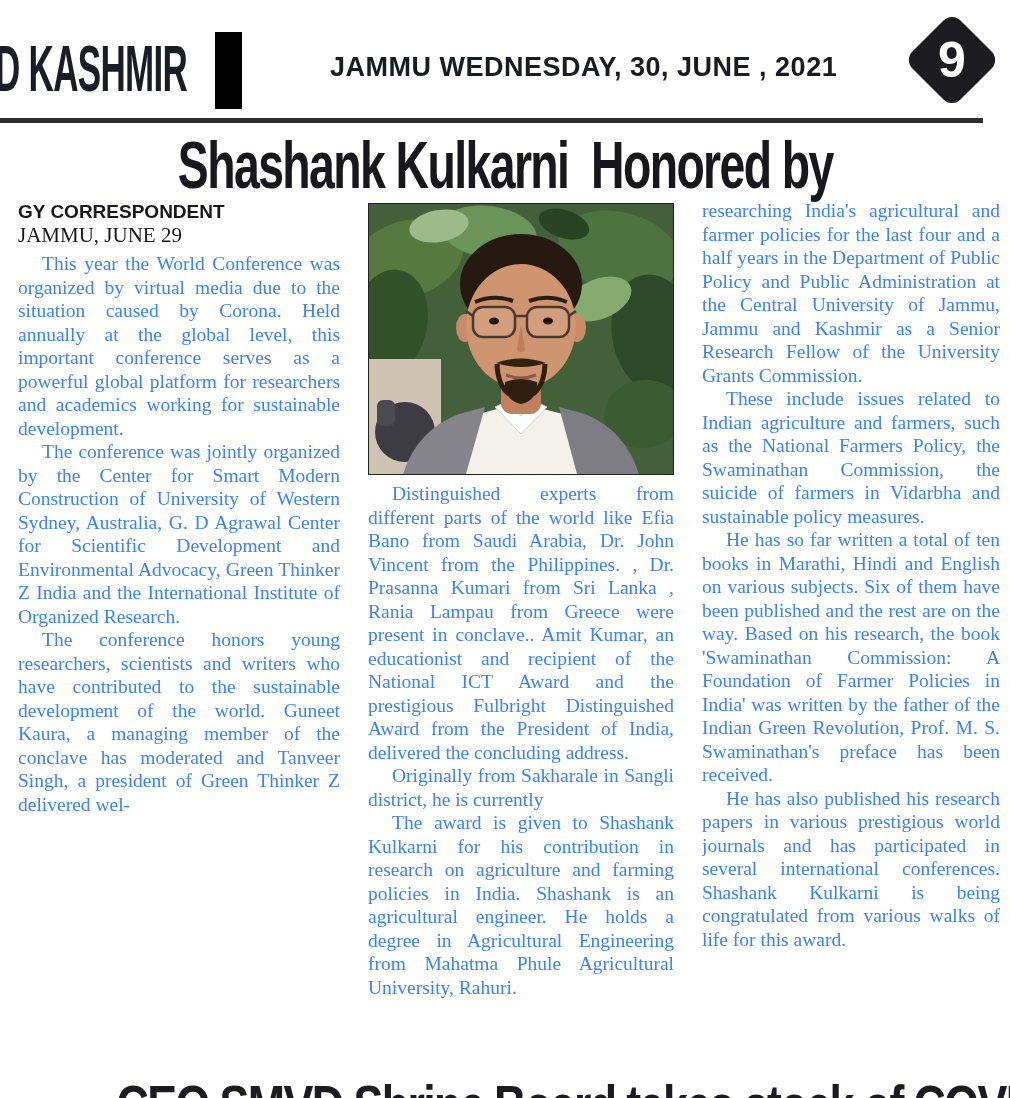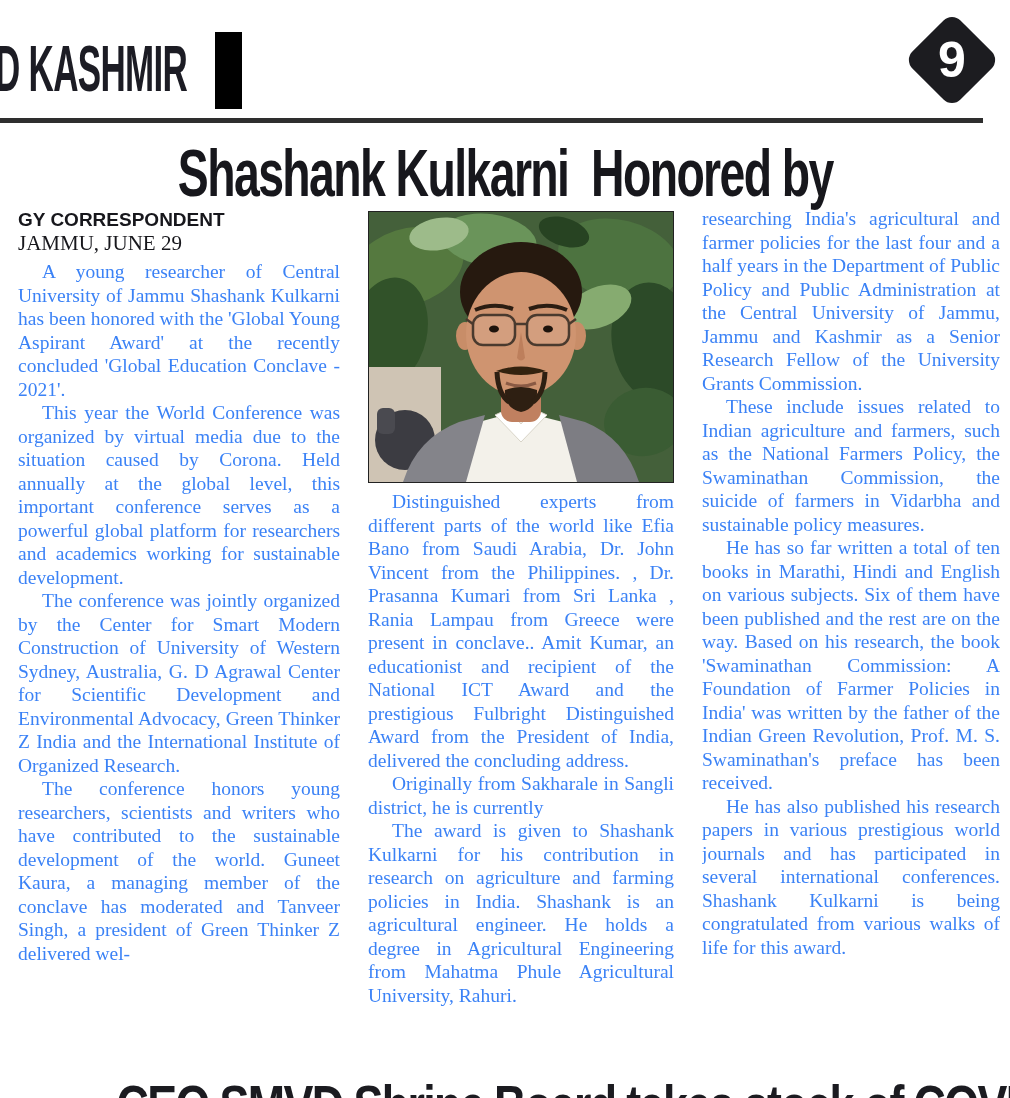--- a/index.html
+++ b/index.html
@@ -35,21 +35,21 @@
     transform:rotate(45deg);
     display:flex;align-items:center;justify-content:center;
   }
   .page-badge span{
     transform:rotate(-45deg);
     font-family:"Liberation Sans",sans-serif;
     font-weight:800;font-size:50px;color:#ffffff;line-height:1;
   }
   .header-rule{width:983px;height:5px;background:#2e2e2e;}
   
-  .headline{margin:16px 0 2px;text-align:center;}
+  .headline{margin:8px 0 2px;text-align:center;}
   .hl-line{display:block;height:62px;}
   .hl-line span{
     display:inline-block;
     transform:scale(0.80,1.16);
     transform-origin:50% 0%;
     font-family:"Liberation Sans",sans-serif;
     font-weight:800;font-size:58px;line-height:58px;
     letter-spacing:-2px;color:#17171c;white-space:pre;
   }
   
@@ -99,36 +99,36 @@
 </head>
 <body>
 
 <div class="page">
 
   <header class="topbar">
     <div class="masthead">
       <span>ID KASHMIR</span>
     </div>
     <div class="black-bar"></div>
+    <div class="dateline">JAMMU WEDNESDAY, 30, JUNE , 2021</div>
     <div class="page-badge">
       <span>9</span>
     </div>
   </header>
   <div class="header-rule"></div>
 
   <h1 class="headline">
     <span class="hl-line"><span>Shashank Kulkarni  Honored by</span></span>
   </h1>
 
   <main class="article">
 
     <div class="col col1">
       <div class="byline-1">GY CORRESPONDENT</div>
       <div class="byline-2">JAMMU, JUNE 29</div>
-      <p>A young researcher of Central University of Jammu Shashank Kulkarni has been honored with the 'Global Young Aspirant Award' at the recently concluded 'Global Education Conclave - 2021'.</p>
       <p>This year the World Conference was organized by virtual media due to the situation caused by Corona. Held annually at the global level, this important conference serves as a powerful global platform for researchers and academics working for sustainable development.</p>
       <p>The conference was jointly organized by the Center for Smart Modern Construction of University of Western Sydney, Australia, G. D Agrawal Center for Scientific Development and Environmental Advocacy, Green Thinker Z India and the International Institute of Organized Research.</p>
       <p>The conference honors young researchers, scientists and writers who have contributed to the sustainable development of the world. Guneet Kaura, a managing member of the conclave has moderated and Tanveer Singh, a president of Green Thinker Z  delivered wel-</p>
     </div>
 
     <div class="col col2">
       <figure class="photo">
         <svg viewBox="0 0 304 270" preserveAspectRatio="none">
 
           <rect width="304" height="270" fill="#44603a"></rect>

